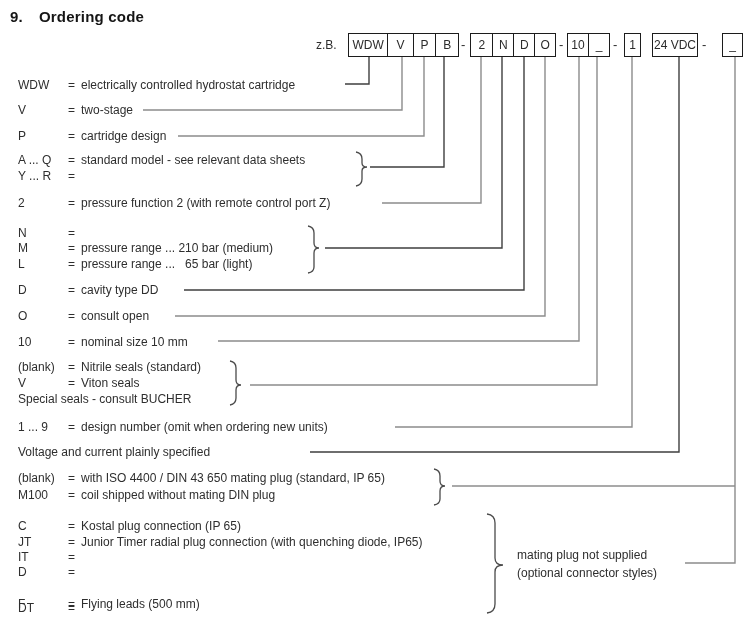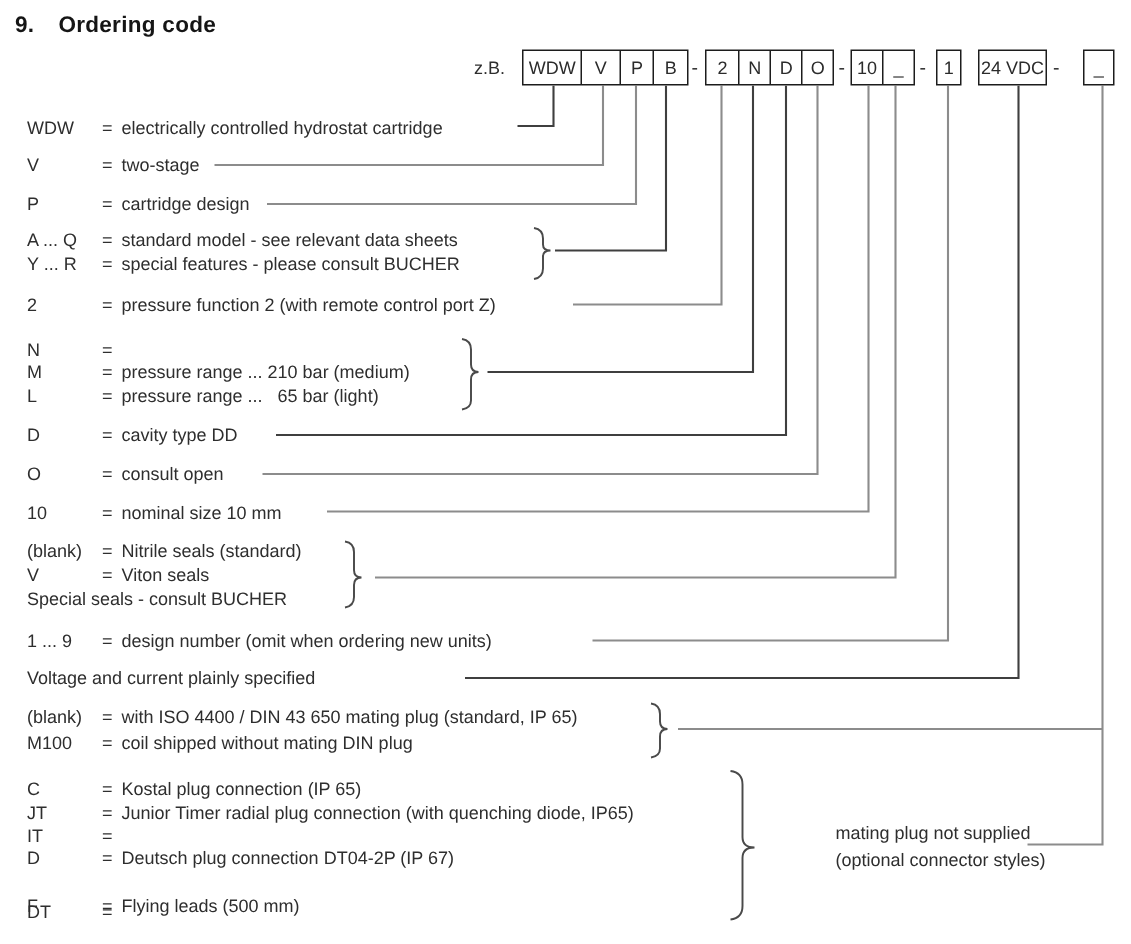--- a/index.html
+++ b/index.html
@@ -41,21 +41,21 @@
   .row{
     position:absolute;left:18px;
     display:flex;
     font-size:12px;line-height:16px;
     white-space:pre;
   }
   .code{display:inline-block;width:50px;flex:none;}
   .eq{display:inline-block;width:13px;flex:none;}
   .desc{white-space:pre;}
   .plain{position:absolute;left:18px;font-size:12px;line-height:16px;white-space:pre;}
-  .note{position:absolute;left:517px;font-size:12px;line-height:16px;white-space:pre;margin-left:40px;}
+  .note{position:absolute;left:517px;font-size:12px;line-height:16px;white-space:pre;}
   svg.lines{position:absolute;left:0;top:0;pointer-events:none;}
 </style>
 </head>
 <body>
 
 <div class="page">
 
   <svg class="lines" width="754" height="629" viewBox="0 0 754 629">
     <g fill="none" stroke-width="1.4">
 
@@ -122,38 +122,38 @@
   <span class="dash" style="left:702px">-</span>
 
   <div class="boxgroup" style="left:722px;width:21px;">
     <span class="cell" style="width:21px">_</span>
   </div>
 
   <div class="row" style="top:77px"><span class="code">WDW</span><span class="eq">=</span><span class="desc">electrically controlled hydrostat cartridge</span></div>
   <div class="row" style="top:102px"><span class="code">V</span><span class="eq">=</span><span class="desc">two-stage</span></div>
   <div class="row" style="top:128px"><span class="code">P</span><span class="eq">=</span><span class="desc">cartridge design</span></div>
   <div class="row" style="top:152px"><span class="code">A ... Q</span><span class="eq">=</span><span class="desc">standard model - see relevant data sheets</span></div>
-  <div class="row" style="top:168px"><span class="code">Y ... R</span><span class="eq">=</span><span class="desc">special features - please consult BUCHER</span></div>
+  <div class="row" style="top:168px"><span class="code">Y ... R</span><span class="eq">=</span></div>
   <div class="row" style="top:195px"><span class="code">2</span><span class="eq">=</span><span class="desc">pressure function 2 (with remote control port Z)</span></div>
   <div class="row" style="top:225px"><span class="code">N</span><span class="eq">=</span></div>
   <div class="row" style="top:240px"><span class="code">M</span><span class="eq">=</span><span class="desc">pressure range ... 210 bar (medium)</span></div>
   <div class="row" style="top:256px"><span class="code">L</span><span class="eq">=</span><span class="desc">pressure range ...   65 bar (light)</span></div>
   <div class="row" style="top:282px"><span class="code">D</span><span class="eq">=</span><span class="desc">cavity type DD</span></div>
   <div class="row" style="top:308px"><span class="code">O</span><span class="eq">=</span><span class="desc">consult open</span></div>
   <div class="row" style="top:334px"><span class="code">10</span><span class="eq">=</span><span class="desc">nominal size 10 mm</span></div>
   <div class="row" style="top:359px"><span class="code">(blank)</span><span class="eq">=</span><span class="desc">Nitrile seals (standard)</span></div>
   <div class="row" style="top:375px"><span class="code">V</span><span class="eq">=</span><span class="desc">Viton seals</span></div>
   <div class="plain" style="top:391px">Special seals - consult BUCHER</div>
   <div class="row" style="top:419px"><span class="code">1 ... 9</span><span class="eq">=</span><span class="desc">design number (omit when ordering new units)</span></div>
   <div class="plain" style="top:444px">Voltage and current plainly specified</div>
   <div class="row" style="top:470px"><span class="code">(blank)</span><span class="eq">=</span><span class="desc">with ISO 4400 / DIN 43 650 mating plug (standard, IP 65)</span></div>
   <div class="row" style="top:487px"><span class="code">M100</span><span class="eq">=</span><span class="desc">coil shipped without mating DIN plug</span></div>
   <div class="row" style="top:518px"><span class="code">C</span><span class="eq">=</span><span class="desc">Kostal plug connection (IP 65)</span></div>
   <div class="row" style="top:534px"><span class="code">JT</span><span class="eq">=</span><span class="desc">Junior Timer radial plug connection (with quenching diode, IP65)</span></div>
   <div class="row" style="top:549px"><span class="code">IT</span><span class="eq">=</span></div>
-  <div class="row" style="top:564px"><span class="code">D</span><span class="eq">=</span><span class="desc">Deutsch plug connection DT04-2P (IP 67)</span></div>
+  <div class="row" style="top:564px"><span class="code">D</span><span class="eq">=</span></div>
   <div class="row" style="top:600px"><span class="code">DT</span><span class="eq">=</span></div>
   <div class="row" style="top:596px"><span class="code">F</span><span class="eq">=</span><span class="desc">Flying leads (500 mm)</span></div>
 
   <div class="note" style="top:547px">mating plug not supplied</div>
   <div class="note" style="top:565px">(optional connector styles)</div>
 
 </div>
 
 </body></html>

